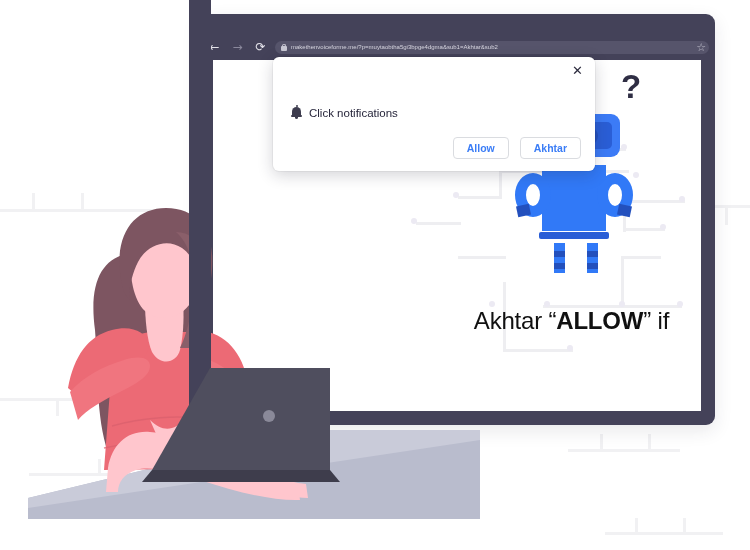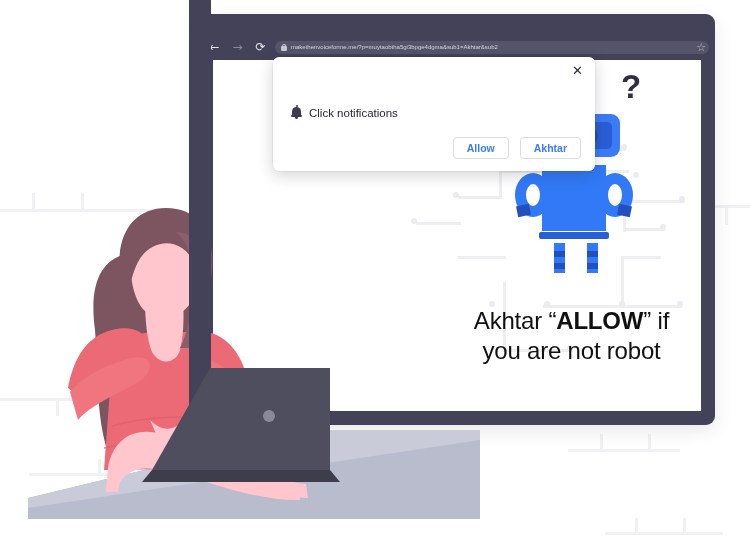--- a/index.html
+++ b/index.html
@@ -261,21 +261,20 @@
         <div class="legband" style="left:45px;top:198px;"></div>
         <div class="leg" style="left:78px;"></div>
         <div class="legband" style="left:78px;top:186px;"></div>
         <div class="legband" style="left:78px;top:198px;"></div>
 
         <div class="qmark">?</div>
       </div>
 
       <div class="headline">
         <span>Akhtar </span><span>“</span><b>ALLOW</b><span>”</span><span> if</span><br>
-        <span>you  are not robot</span>
       </div>
 
     </div>
 
     <div class="dialog" style="left:74px;top:43px;">
       <div class="dlg-close">✕</div>
       <div class="dlg-row">
         <div class="bell">
           <div class="bell-top"></div>
           <div class="bell-body"></div>

